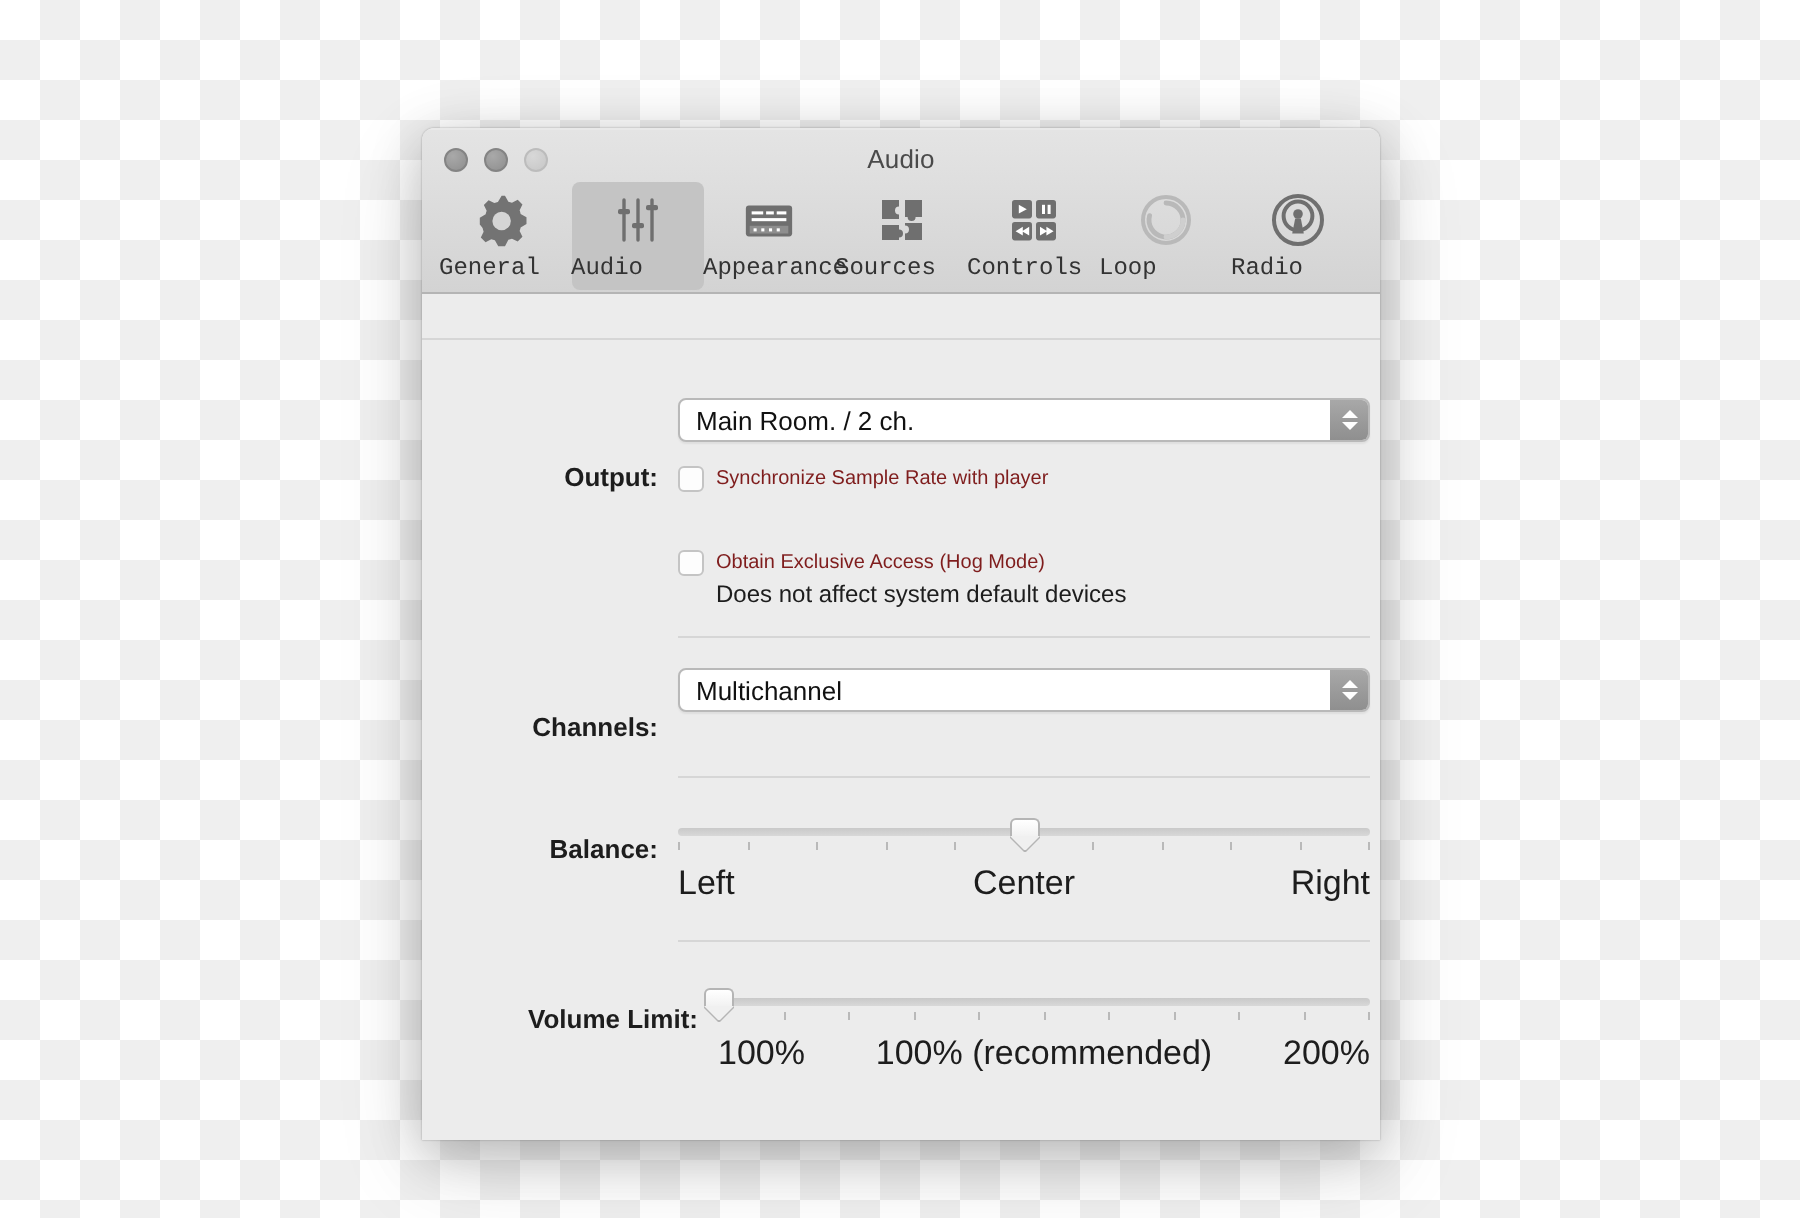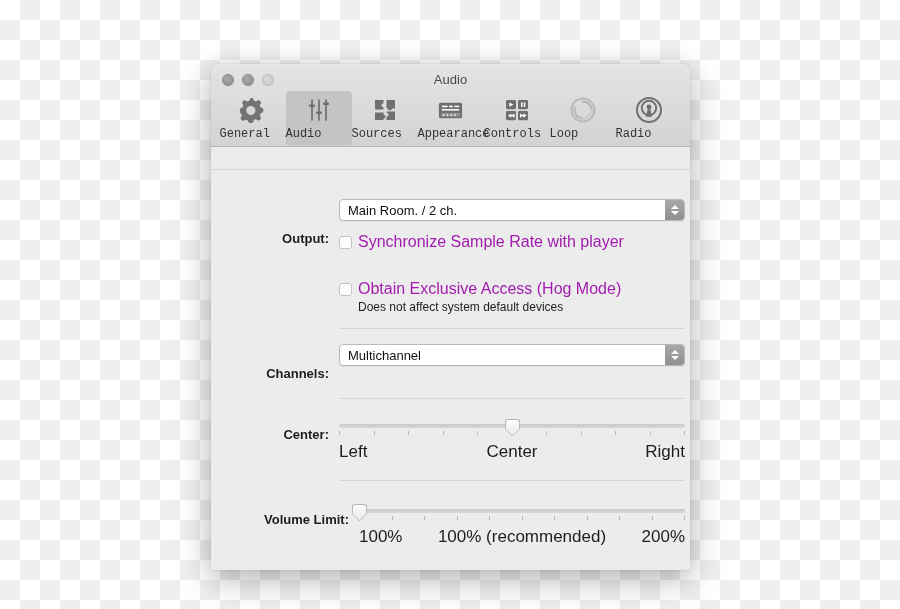--- a/index.html
+++ b/index.html
@@ -241,22 +241,22 @@
   .checkbox {
     width: 13px;
     height: 13px;
     border: 1px solid #c4c4c4;
     border-radius: 3px;
     background: #fdfdfd;
     box-sizing: border-box;
     flex: none;
   }
   .cb-label {
-    font-size: 16px;
-    color: #a21caf;
+    font-size: 10px;
+    color: #7f1d1d;
     white-space: nowrap;
   }
   .hint {
     font-size: 12px;
     color: #1d1d1d;
     padding-left: 19px;
     white-space: nowrap;
   }
 
   
@@ -368,34 +368,20 @@
                 <rect x="10" y="14.5" width="6" height="2.6" rx="1"></rect>
                 <rect x="17" y="5.5" width="6" height="2.6" rx="1"></rect>
               </g>
             </svg>
           </span>
           <span class="tb-label">Audio</span>
         </div>
 
         <div class="tb-item">
           <span class="tb-icon">
-            <svg width="26" height="26" viewBox="0 0 26 26">
-              <g fill="#6f6f6f">
-                <path d="M3 3h8.5v3.2a2 2 0 1 0 0 4v2.3H3V3z"></path>
-                <path d="M14.5 3H23v8.5h-3.2a2 2 0 1 1-4 0H14.5V3z"></path>
-                <path d="M3 15.5h8.5v2.3a2 2 0 1 1 0 4V23H3v-7.5z"></path>
-                <path d="M15.5 14.5H23V23h-8.5v-3.2a2 2 0 1 0 0-4v-1.3z"></path>
-              </g>
-            </svg>
-          </span>
-          <span class="tb-label">Sources</span>
-        </div>
-
-        <div class="tb-item">
-          <span class="tb-icon">
             <svg width="27" height="27" viewBox="0 0 28 28">
               <rect x="2" y="6" width="24" height="16" rx="1.6" fill="#6f6f6f"></rect>
               <g fill="#ffffff">
                 <rect x="5" y="9" width="6" height="1.6"></rect>
                 <rect x="12.5" y="9" width="4" height="1.6"></rect>
                 <rect x="18" y="9" width="5" height="1.6"></rect>
                 <rect x="5" y="12.5" width="18" height="1.6"></rect>
               </g>
               <rect x="4" y="16.5" width="20" height="4" fill="#8e8e8e"></rect>
               <g fill="#ffffff">
@@ -406,20 +392,34 @@
               </g>
             </svg>
           </span>
           <span class="tb-label">Appearance</span>
         </div>
 
         <div class="tb-item">
           <span class="tb-icon">
             <svg width="26" height="26" viewBox="0 0 26 26">
               <g fill="#6f6f6f">
+                <path d="M3 3h8.5v3.2a2 2 0 1 0 0 4v2.3H3V3z"></path>
+                <path d="M14.5 3H23v8.5h-3.2a2 2 0 1 1-4 0H14.5V3z"></path>
+                <path d="M3 15.5h8.5v2.3a2 2 0 1 1 0 4V23H3v-7.5z"></path>
+                <path d="M15.5 14.5H23V23h-8.5v-3.2a2 2 0 1 0 0-4v-1.3z"></path>
+              </g>
+            </svg>
+          </span>
+          <span class="tb-label">Sources</span>
+        </div>
+
+        <div class="tb-item">
+          <span class="tb-icon">
+            <svg width="26" height="26" viewBox="0 0 26 26">
+              <g fill="#6f6f6f">
                 <rect x="2" y="3" width="10" height="9.2" rx="1.4"></rect>
                 <rect x="14" y="3" width="10" height="9.2" rx="1.4"></rect>
                 <rect x="2" y="14" width="10" height="9.2" rx="1.4"></rect>
                 <rect x="14" y="14" width="10" height="9.2" rx="1.4"></rect>
               </g>
               <g fill="#ffffff">
                 <path d="M5.4 5.4l4 2.2-4 2.2z"></path>
                 <rect x="17" y="5.4" width="1.5" height="4.6"></rect>
                 <rect x="19.8" y="5.4" width="1.5" height="4.6"></rect>
                 <path d="M9.4 16.4v4.4l-3.6-2.2z M6.2 16.4v4.4L2.6 18.6z" transform="translate(1.2,0)"></path>
@@ -501,21 +501,21 @@
               <span class="chev down"></span>
             </span>
           </div>
 
         </div>
       </div>
 
       <div class="divider" style="margin-top:17px;"></div>
 
       <div class="row" style="margin-top:17px;">
-        <div class="row-label" style="padding-top:11px;">Center:</div>
+        <div class="row-label" style="padding-top:11px;">Balance:</div>
         <div class="row-fields">
           <div class="slider">
             <div class="track"></div>
             <div class="ticks" id="balance-ticks">
                 <span class="tick"></span>
                 <span class="tick"></span>
                 <span class="tick"></span>
                 <span class="tick"></span>
                 <span class="tick"></span>
                 <span class="tick"></span>

